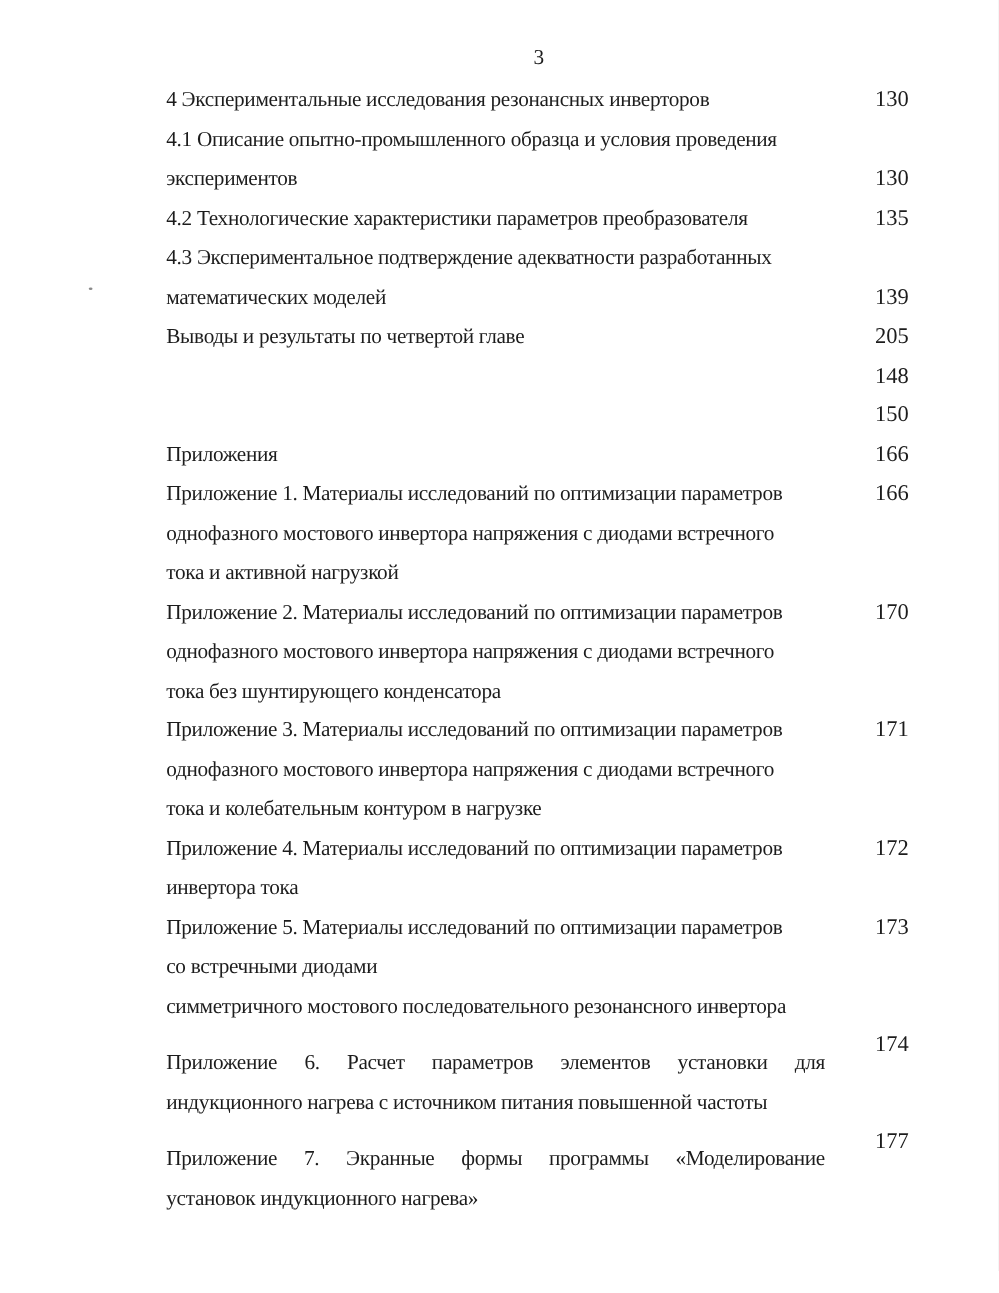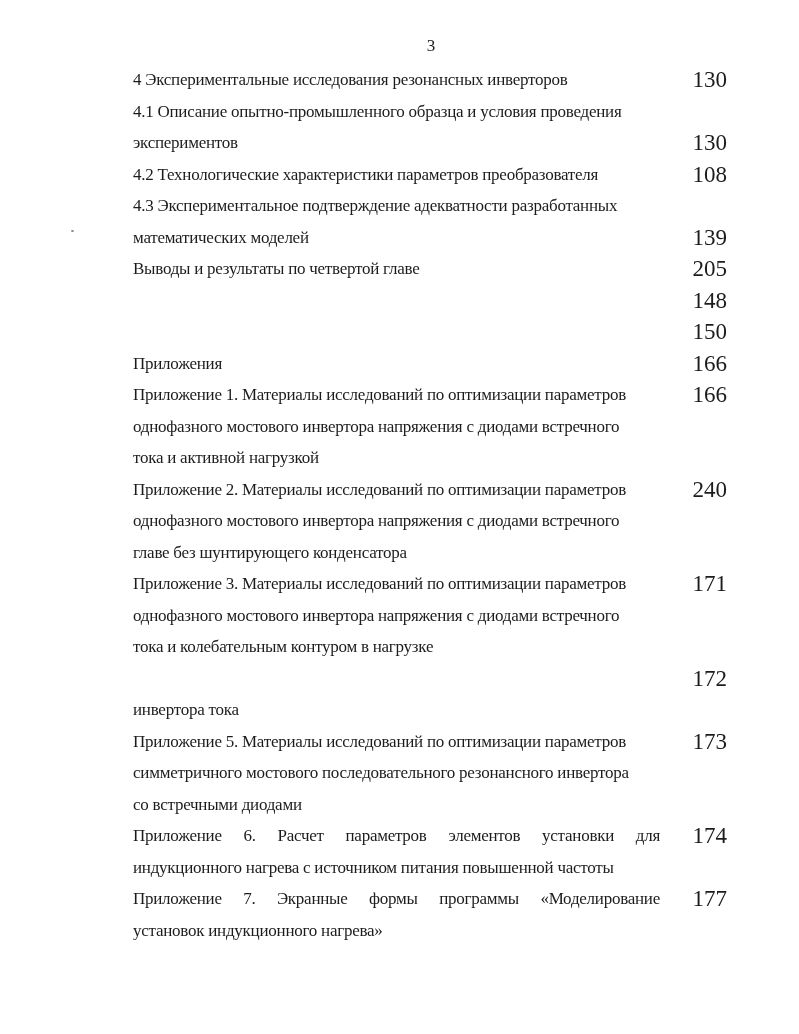--- a/index.html
+++ b/index.html
@@ -45,25 +45,26 @@
     font-size: 17px;
     line-height: 31.5px;
     letter-spacing: -0.25px;
     white-space: nowrap;
     overflow: visible;
   }
   .toc-text.justify {
     white-space: normal;
     text-align: justify;
     text-align-last: justify;
+    margin-top: 14px;
   }
   .toc-page {
     flex: 1 1 auto;
     text-align: right;
-    font-size: 23px;
+    font-size: 18px;
     line-height: 31.5px;
   }
   .speck {
     position: absolute;
     left: 71px;
     top: 230px;
     width: 3px;
     height: 2px;
     background: #8a8a8a;
     border-radius: 50%;
@@ -90,21 +91,21 @@
           <span class="toc-page"></span>
         </div>
         <div class="toc-row">
           <span class="toc-text">экспериментов</span>
           <span class="toc-page">130</span>
         </div>
       </div>
       <div class="toc-entry">
         <div class="toc-row">
           <span class="toc-text">4.2 Технологические характеристики параметров преобразователя</span>
-          <span class="toc-page">108</span>
+          <span class="toc-page">135</span>
         </div>
       </div>
       <div class="toc-entry">
         <div class="toc-row">
           <span class="toc-text">4.3 Экспериментальное подтверждение адекватности разработанных</span>
           <span class="toc-page"></span>
         </div>
         <div class="toc-row">
           <span class="toc-text">математических моделей</span>
           <span class="toc-page">139</span>
@@ -142,65 +143,66 @@
           <span class="toc-page"></span>
         </div>
         <div class="toc-row">
           <span class="toc-text">тока и активной нагрузкой</span>
           <span class="toc-page"></span>
         </div>
       </div>
       <div class="toc-entry">
         <div class="toc-row">
           <span class="toc-text">Приложение 2. Материалы исследований по оптимизации параметров</span>
-          <span class="toc-page">240</span>
+          <span class="toc-page">170</span>
         </div>
         <div class="toc-row">
           <span class="toc-text">однофазного мостового инвертора напряжения с диодами встречного</span>
           <span class="toc-page"></span>
         </div>
         <div class="toc-row">
-          <span class="toc-text">главе без шунтирующего конденсатора</span>
+          <span class="toc-text">тока без шунтирующего конденсатора</span>
           <span class="toc-page"></span>
         </div>
       </div>
       <div class="toc-entry">
         <div class="toc-row">
           <span class="toc-text">Приложение 3. Материалы исследований по оптимизации параметров</span>
           <span class="toc-page">171</span>
         </div>
         <div class="toc-row">
           <span class="toc-text">однофазного мостового инвертора напряжения с диодами встречного</span>
           <span class="toc-page"></span>
         </div>
         <div class="toc-row">
           <span class="toc-text">тока и колебательным контуром в нагрузке</span>
           <span class="toc-page"></span>
         </div>
       </div>
       <div class="toc-entry">
         <div class="toc-row">
+          <span class="toc-text">Приложение 4. Материалы исследований по оптимизации параметров</span>
           <span class="toc-page">172</span>
         </div>
         <div class="toc-row">
           <span class="toc-text">инвертора тока</span>
           <span class="toc-page"></span>
         </div>
       </div>
       <div class="toc-entry">
         <div class="toc-row">
           <span class="toc-text">Приложение 5. Материалы исследований по оптимизации параметров</span>
           <span class="toc-page">173</span>
         </div>
         <div class="toc-row">
+          <span class="toc-text">со встречными диодами</span>
+          <span class="toc-page"></span>
+        </div>
+        <div class="toc-row">
           <span class="toc-text">симметричного мостового последовательного резонансного инвертора</span>
-          <span class="toc-page"></span>
-        </div>
-        <div class="toc-row">
-          <span class="toc-text">со встречными диодами</span>
           <span class="toc-page"></span>
         </div>
       </div>
       <div class="toc-entry">
         <div class="toc-row">
           <span class="toc-text justify">Приложение&nbsp;6. Расчет параметров элементов установки для</span>
           <span class="toc-page">174</span>
         </div>
         <div class="toc-row">
           <span class="toc-text">индукционного нагрева с источником питания повышенной частоты</span>

